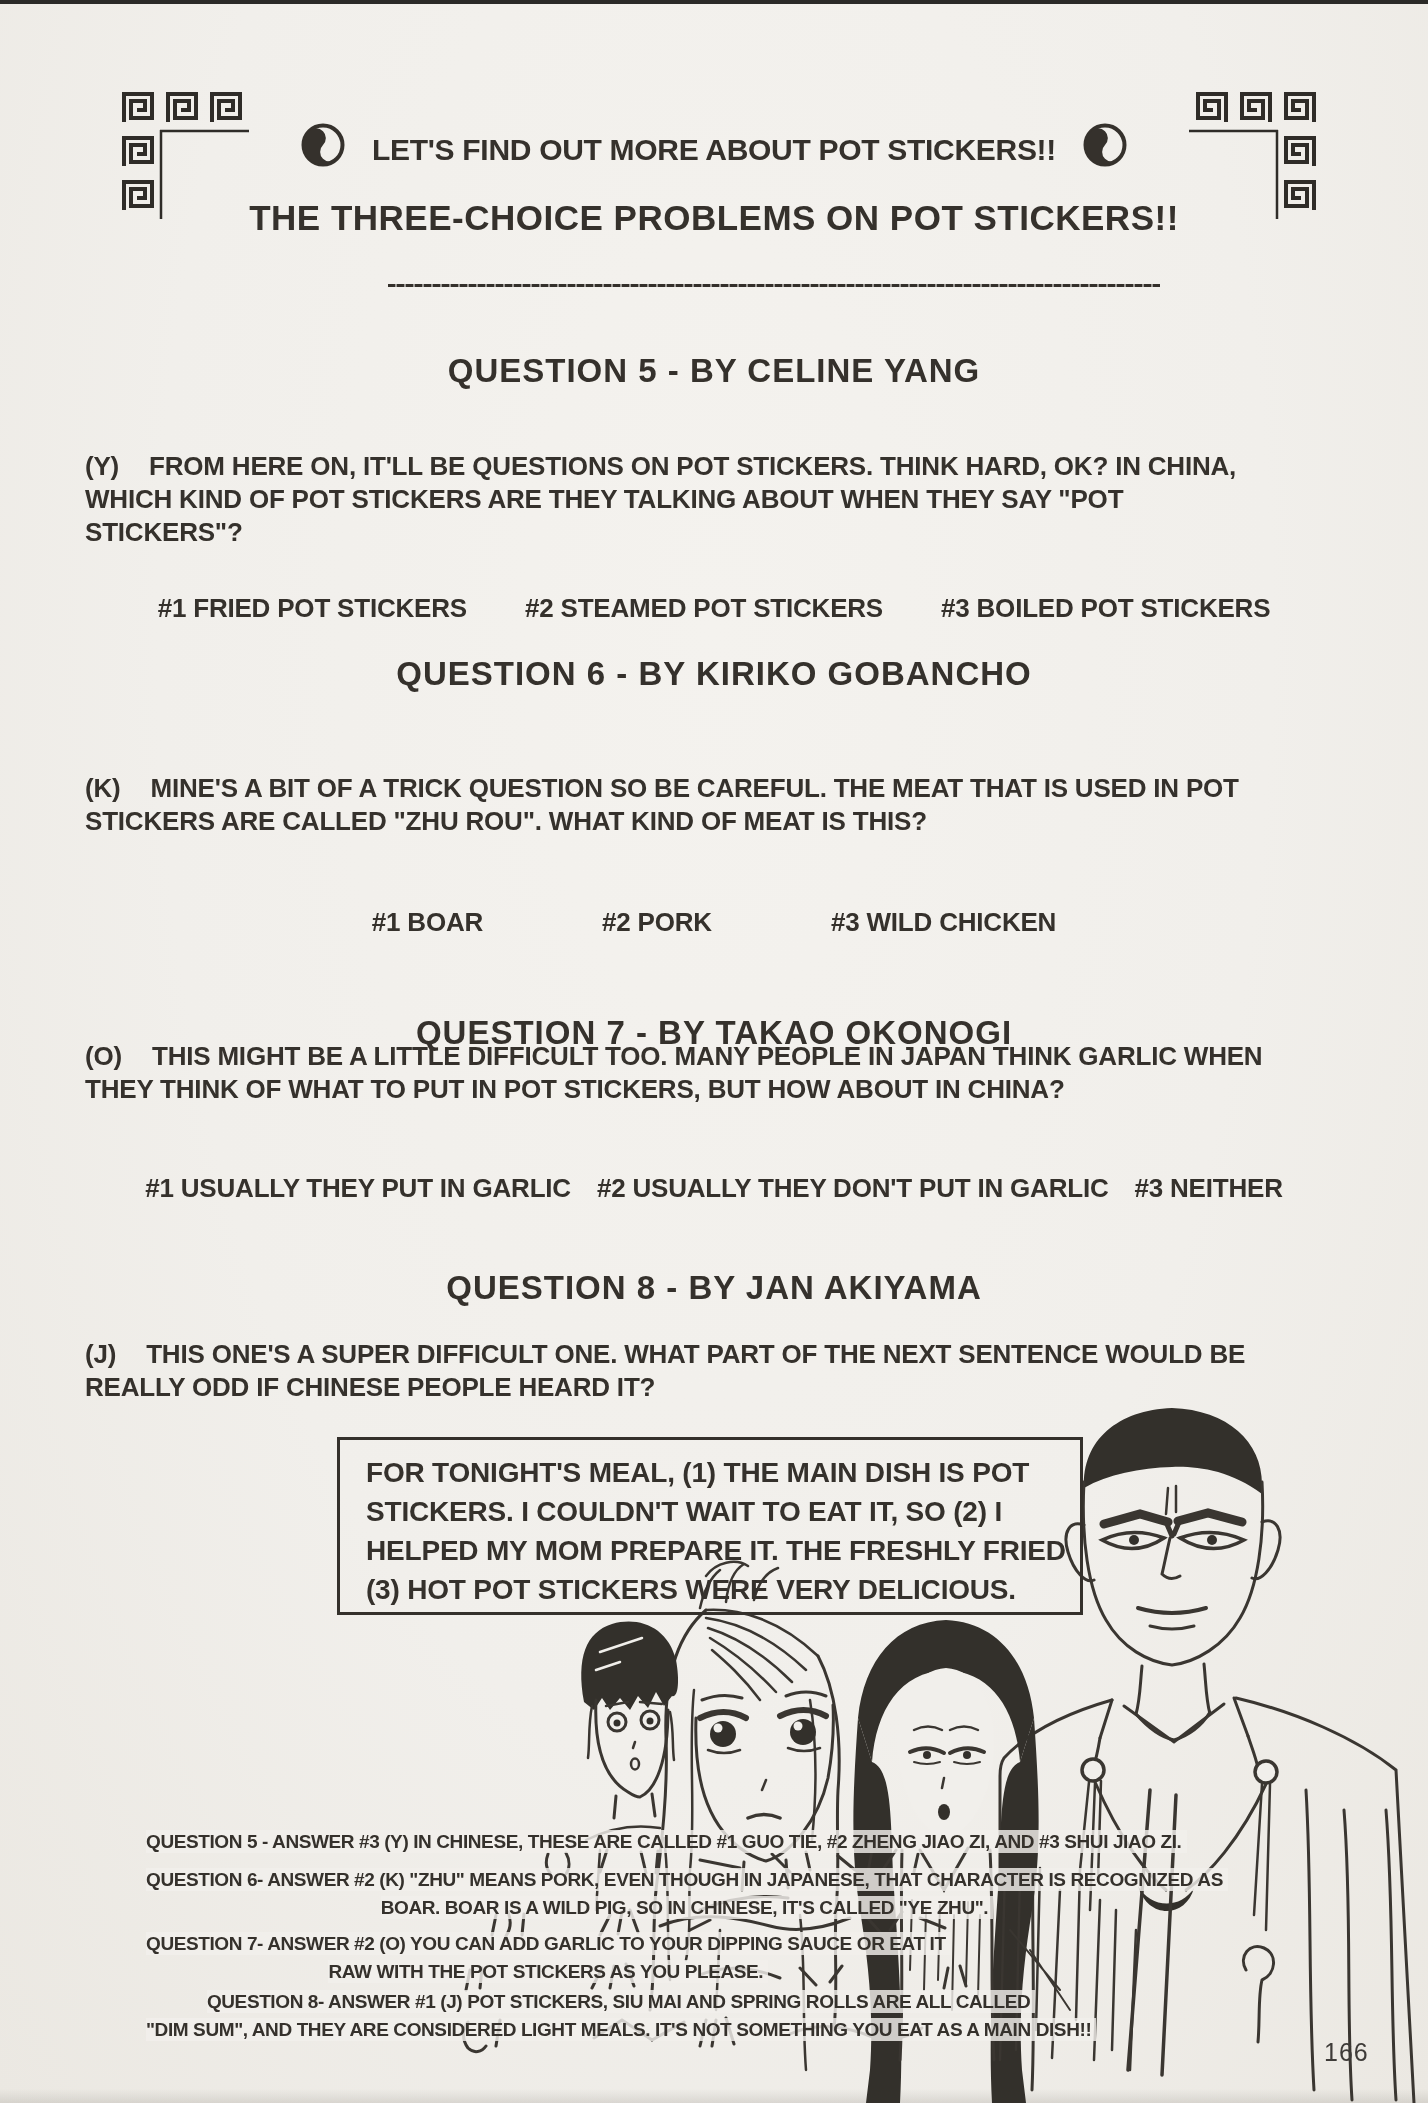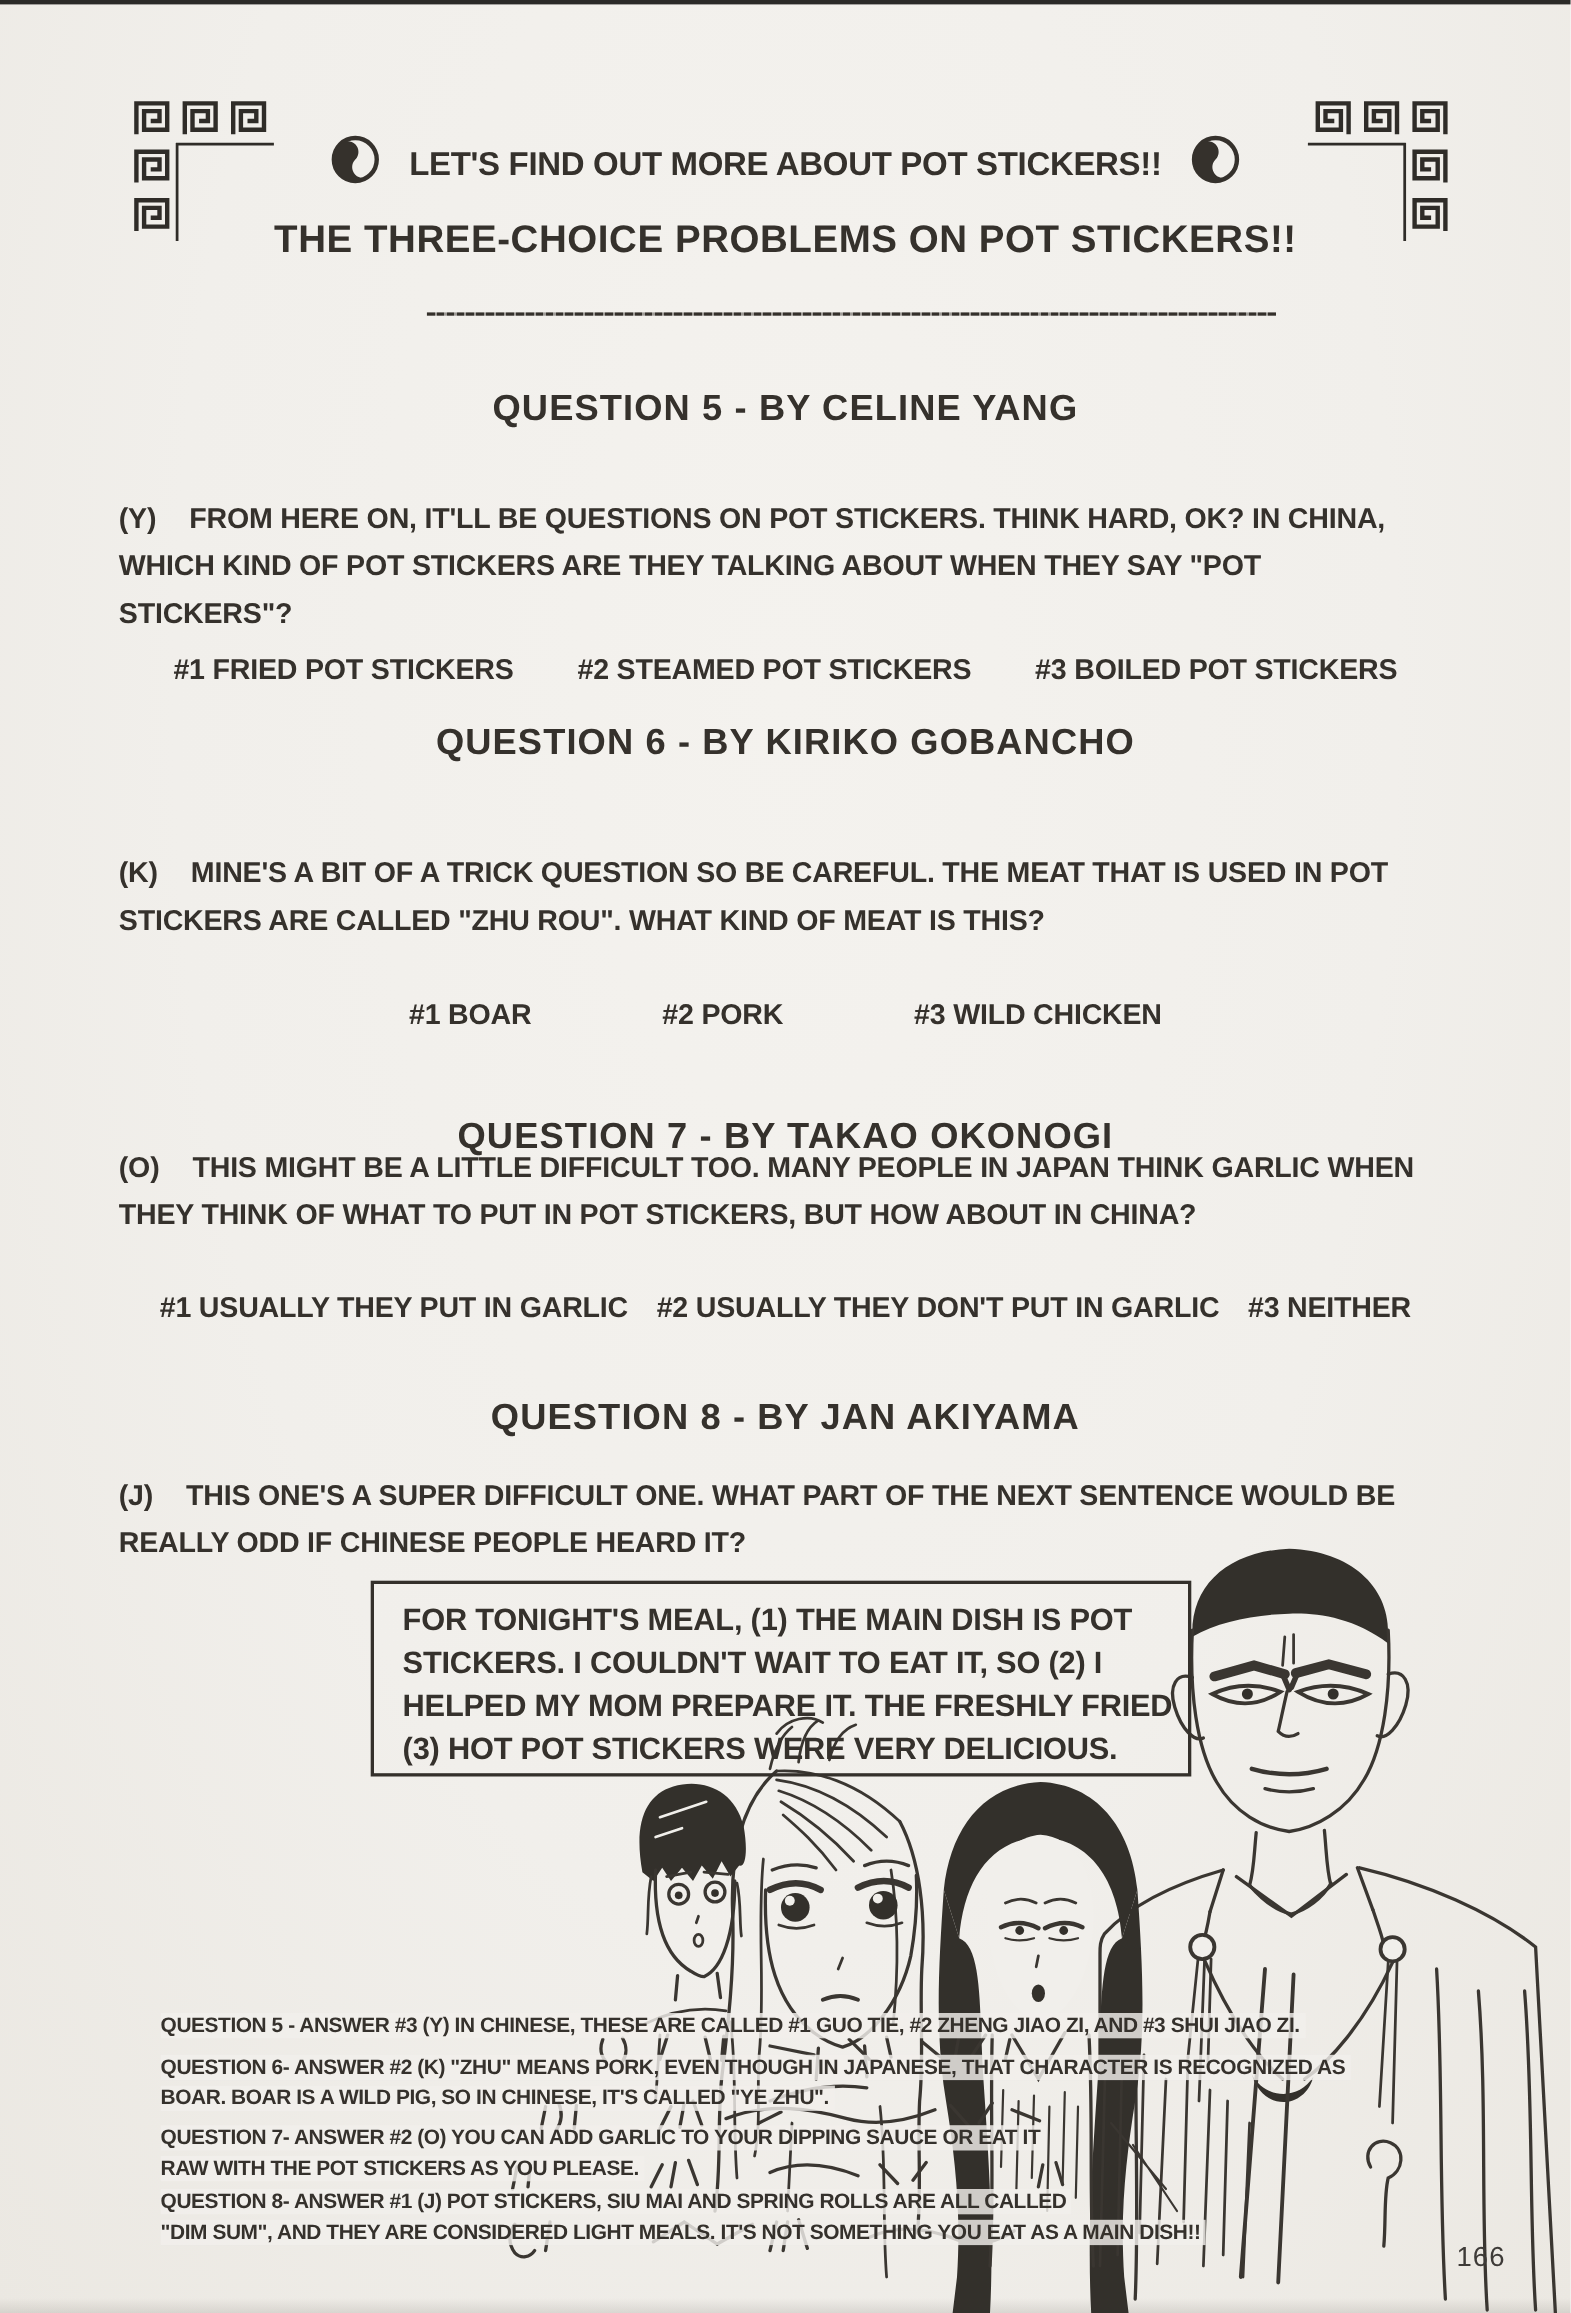--- a/index.html
+++ b/index.html
@@ -32,41 +32,41 @@
   .divider{
     position:absolute;top:284px;left:388px;width:772px;height:3px;
     background:repeating-linear-gradient(90deg,#34302b 0 7px, rgba(52,48,43,0.45) 7px 9px);
   }
   .qheading{
     position:absolute;left:0;width:100%;text-align:center;
     font-size:33px;font-weight:700;letter-spacing:1px;line-height:36px;
   }
   .qbody{
     position:absolute;left:85px;width:1190px;
-    font-size:26px;font-weight:700;letter-spacing:-0.2px;line-height:43px;margin-left:23px;
+    font-size:26px;font-weight:700;letter-spacing:-0.2px;line-height:33px;
   }
   .qbody .speaker{margin-right:30px;}
   .qchoices{
     position:absolute;left:0;width:100%;
     display:flex;justify-content:center;
     font-size:26px;font-weight:700;letter-spacing:-0.2px;line-height:28px;
   }
   #q5-choices{gap:58px;}
   #q6-choices{gap:119px;margin-top:34px;}
   #q7-choices{gap:26px;}
   .quote-box{
     position:absolute;left:337px;top:1437px;width:746px;height:178px;
     border:3px solid #34302b;box-sizing:border-box;
     padding:13px 0 0 26px;
     font-size:28px;font-weight:700;letter-spacing:-0.2px;line-height:39px;
     z-index:3;background:transparent;
   }
   .artwork{position:absolute;left:0;top:1370px;z-index:1;}
   .answers{position:absolute;left:0;top:0;width:100%;z-index:4;}
-  .answer{position:absolute;left:146px;font-size:19px;font-weight:700;letter-spacing:-0.4px;line-height:28px;}
+  .answer{position:absolute;left:146px;font-size:19px;font-weight:700;letter-spacing:-0.4px;line-height:28px;text-align:center;}
   .answer .ans-line span{background:rgba(241,239,235,0.82);padding:1px 5px 1px 0;}
   #answer-5{top:1828px;}
   #answer-6{top:1866px;}
   #answer-7{top:1930px;}
   #answer-8{top:1988px;}
   .page-number{
     position:absolute;left:1276px;top:2038px;
     font-size:25px;font-weight:400;color:#3e3b38;letter-spacing:1px;z-index:5;margin-left:48px;
   }
 </style>

